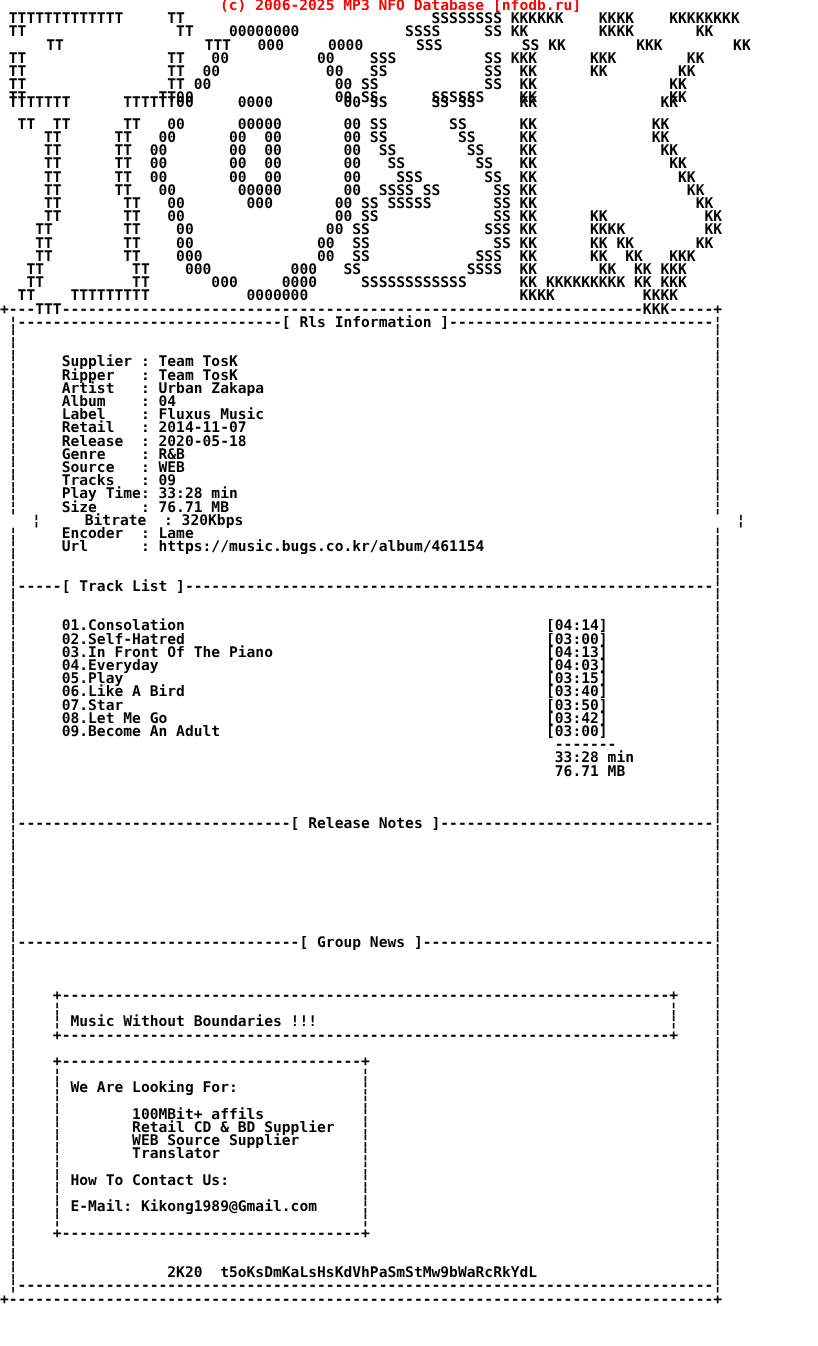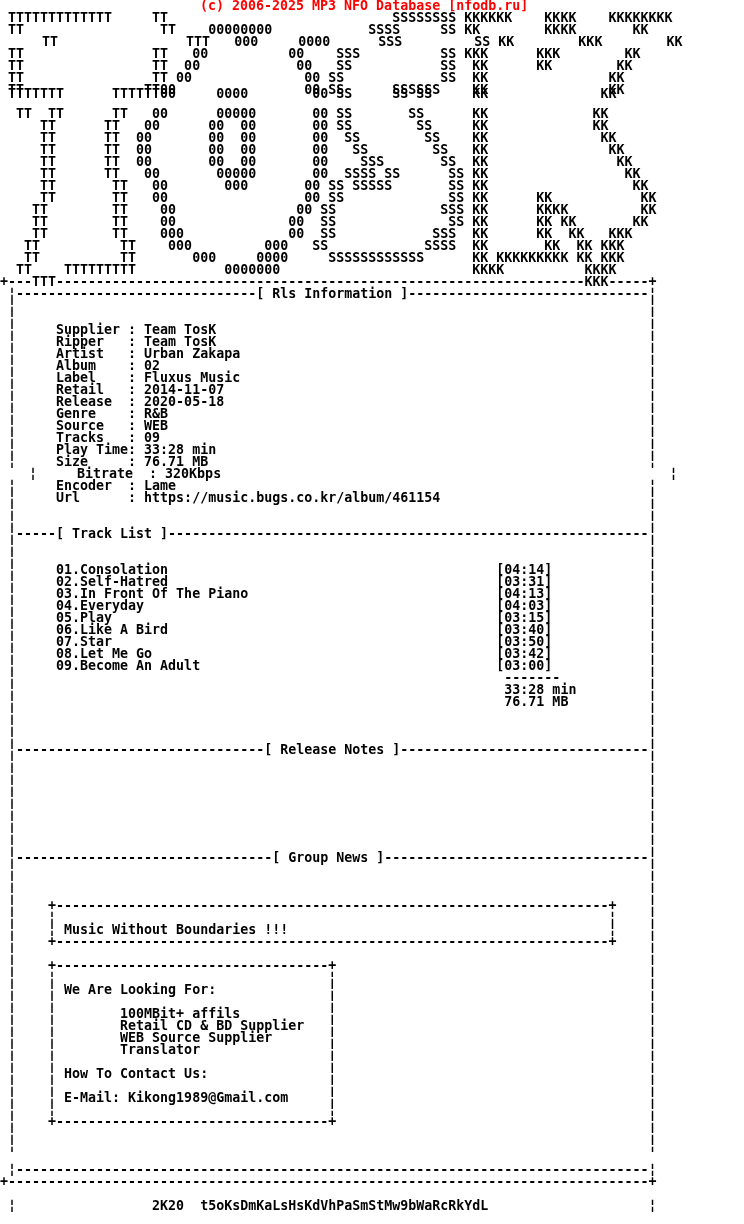--- a/index.html
+++ b/index.html
@@ -41,41 +41,41 @@
       <div class="ln" style="top: 264px;">  TT    TTTTTTTTT           0000000                        KKKK          KKKK                </div>
       <div class="ln" style="top: 276px;">+---TTT------------------------------------------------------------------KKK-----+           </div>
     </div>
   <div class="grp">
       <div class="ln" style="top: 288px;"> ¦------------------------------[ Rls Information ]------------------------------¦           </div>
       <div class="ln" style="top: 300px;"> ¦                                                                               ¦           </div>
       <div class="ln" style="top: 312px;"> ¦                                                                               ¦           </div>
       <div class="ln" style="top: 324px;"> ¦     Supplier : Team TosK                                                      ¦           </div>
       <div class="ln" style="top: 336px;"> ¦     Ripper   : Team TosK                                                      ¦           </div>
       <div class="ln" style="top: 348px;"> ¦     Artist   : Urban Zakapa                                                   ¦           </div>
-      <div class="ln" style="top: 360px;"> ¦     Album    : 02                                                             ¦           </div>
+      <div class="ln" style="top: 360px;"> ¦     Album    : 04                                                             ¦           </div>
       <div class="ln" style="top: 372px;"> ¦     Label    : Fluxus Music                                                   ¦           </div>
       <div class="ln" style="top: 384px;"> ¦     Retail   : 2014-11-07                                                     ¦           </div>
       <div class="ln" style="top: 396px;"> ¦     Release  : 2020-05-18                                                     ¦           </div>
       <div class="ln" style="top: 408px;"> ¦     Genre    : R&amp;B                                                            ¦           </div>
       <div class="ln" style="top: 420px;"> ¦     Source   : WEB                                                            ¦           </div>
       <div class="ln" style="top: 432px;"> ¦     Tracks   : 09                                                             ¦           </div>
       <div class="ln" style="top: 444px; text-align: right;"> ¦     Play Time: 33:28 min                                                      ¦           </div>
       <div class="ln" style="top: 456px;"> ¦     Size     : 76.71 MB                                                       ¦           </div>
       <div class="ln" style="top: 468px; padding-left: 21px;"> ¦     Bitrate  : 320Kbps                                                        ¦           </div>
       <div class="ln" style="top: 480px;"> ¦     Encoder  : Lame                                                           ¦           </div>
       <div class="ln" style="top: 492px;"> ¦     Url      : https://music.bugs.co.kr/album/461154                          ¦           </div>
       <div class="ln" style="top: 504px;"> ¦                                                                               ¦           </div>
       <div class="ln" style="top: 516px;"> ¦                                                                               ¦           </div>
     </div>
   <div class="grp">
       <div class="ln" style="top: 528px;"> ¦-----[ Track List ]------------------------------------------------------------¦           </div>
       <div class="ln" style="top: 540px;"> ¦                                                                               ¦           </div>
       <div class="ln" style="top: 552px;"> ¦                                                                               ¦           </div>
       <div class="ln" style="top: 564px;"> ¦     01.Consolation                                         [04:14]            ¦           </div>
-      <div class="ln" style="top: 576px;"> ¦     02.Self-Hatred                                         [03:31]            ¦           </div>
+      <div class="ln" style="top: 576px;"> ¦     02.Self-Hatred                                         [03:00]            ¦           </div>
       <div class="ln" style="top: 588px;"> ¦     03.In Front Of The Piano                               [04:13]            ¦           </div>
       <div class="ln" style="top: 600px;"> ¦     04.Everyday                                            [04:03]            ¦           </div>
       <div class="ln" style="top: 612px;"> ¦     05.Play                                                [03:15]            ¦           </div>
       <div class="ln" style="top: 624px;"> ¦     06.Like A Bird                                         [03:40]            ¦           </div>
       <div class="ln" style="top: 636px;"> ¦     07.Star                                                [03:50]            ¦           </div>
       <div class="ln" style="top: 648px;"> ¦     08.Let Me Go                                           [03:42]            ¦           </div>
       <div class="ln" style="top: 660px;"> ¦     09.Become An Adult                                     [03:00]            ¦           </div>
       <div class="ln" style="top: 672px;"> ¦                                                             -------           ¦           </div>
       <div class="ln" style="top: 684px;"> ¦                                                             33:28 min         ¦           </div>
       <div class="ln" style="top: 696px;"> ¦                                                             76.71 MB          ¦           </div>
@@ -117,17 +117,17 @@
       <div class="ln" style="top: 1056px;"> ¦    ¦                                  ¦                                       ¦           </div>
       <div class="ln" style="top: 1068px;"> ¦    ¦ How To Contact Us:               ¦                                       ¦           </div>
       <div class="ln" style="top: 1080px;"> ¦    ¦                                  ¦                                       ¦           </div>
       <div class="ln" style="top: 1092px;"> ¦    ¦ E-Mail: Kikong1989@Gmail.com     ¦                                       ¦           </div>
       <div class="ln" style="top: 1104px;"> ¦    ¦                                  ¦                                       ¦           </div>
       <div class="ln" style="top: 1116px;"> ¦    +----------------------------------+                                       ¦           </div>
       <div class="ln" style="top: 1128px;"> ¦                                                                               ¦           </div>
       <div class="ln" style="top: 1140px;"> ¦                                                                               ¦           </div>
     </div>
   <div class="grp">
-      <div class="ln" style="top: 1200px;"> ¦                 2K20  t5oKsDmKaLsHsKdVhPaSmStMw9bWaRcRkYdL                    ¦           </div>
+      <div class="ln" style="top: 1152px;"> ¦                 2K20  t5oKsDmKaLsHsKdVhPaSmStMw9bWaRcRkYdL                    ¦           </div>
       <div class="ln" style="top: 1164px;"> ¦-------------------------------------------------------------------------------¦           </div>
       <div class="ln" style="top: 1176px;">+--------------------------------------------------------------------------------+           </div>
     </div>
 </div>
 
 </body></html>

